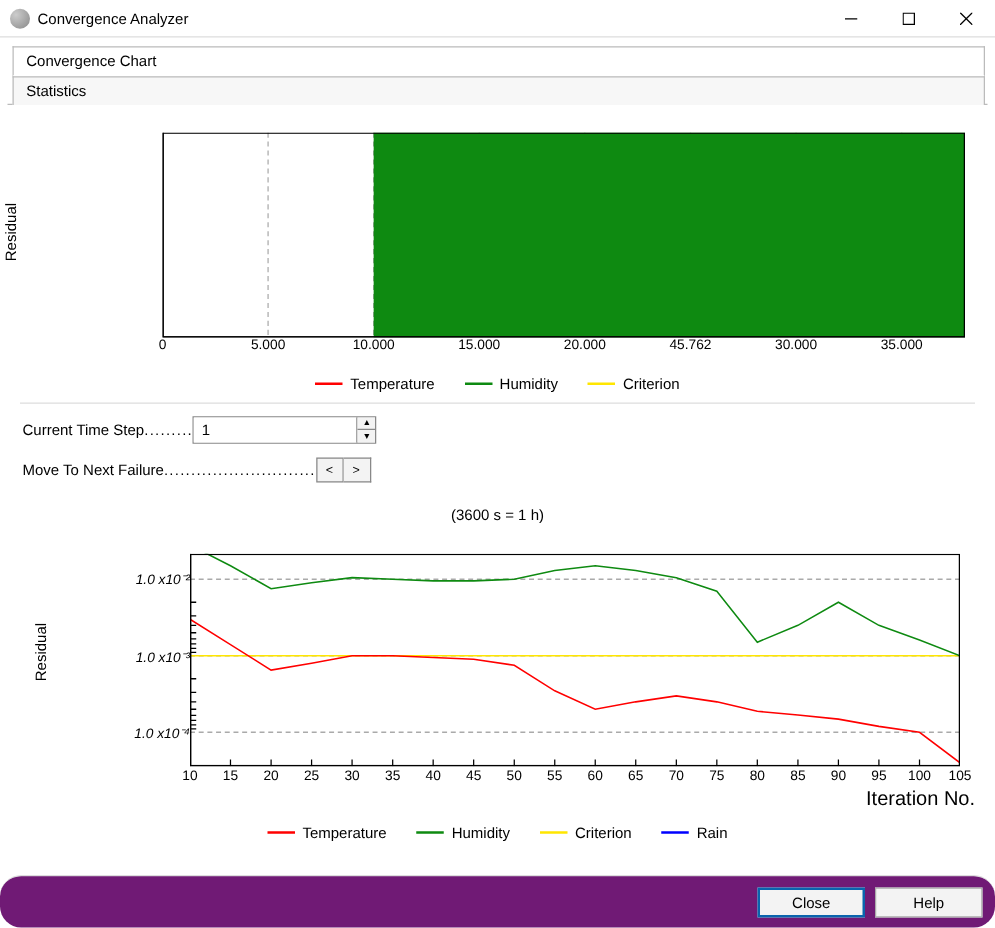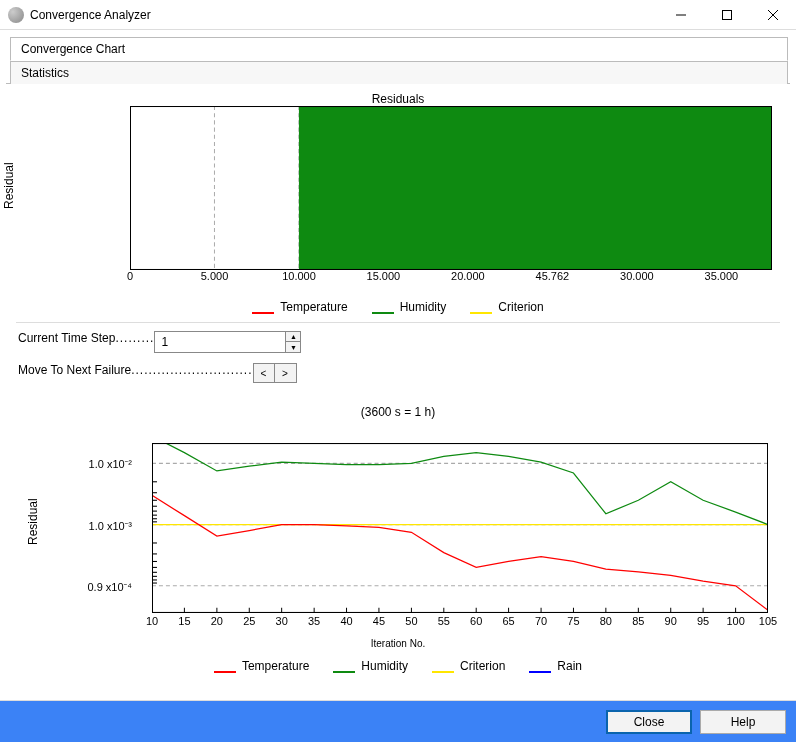--- a/index.html
+++ b/index.html
@@ -15,44 +15,44 @@
   .tab.active { background:#fff; border-bottom:1px solid #fff; }
   .panel { padding: 6px; }
   .chart-top { position: relative; height: 224px; margin: 0 4px 8px 4px; }
   .chart-title { text-align:center; font-size:12px; padding-top:2px; }
   .ylabel { position:absolute; left:0; top:50%; transform: rotate(-90deg) translate(0,-50%); transform-origin:left center; font-size:12px; }
   .plotwrap { position:absolute; left:114px; top:16px; right:8px; bottom:44px; }
   .plot { width:100%; height:100%; }
   .xaxis { position:absolute; left:114px; right:8px; bottom:28px; height:16px; }
   .xaxis span { position:absolute; transform:translateX(-50%); font-size:11px; }
   .legendrow { display:flex; justify-content:center; gap:24px; font-size:12px; padding-top:2px; }
-  .legitem { display:flex; align-items:flex-end; gap:6px; }
+  .legitem { display:flex; align-items:center; gap:6px; }
   .swatch { width:22px; height:2px; }
   .separator { border-bottom:1px solid #ddd; margin:4px 4px 8px 4px; }
   .controls { padding:0 6px 8px 6px; }
-  .ctrlrow { display:flex; height:26px; margin-bottom:6px; }
+  .ctrlrow { display:flex; align-items:center; height:26px; margin-bottom:6px; }
   .ctrlrow label { font-size:12px; }
   .dots { letter-spacing:1px; }
   .spinner-wrap { display:flex; align-items:center; border:1px solid #888; height:22px; }
   .spinner-input { width:130px; height:100%; border:none; padding:0 6px; font-size:12px; outline:none; }
   .spin-btns { display:flex; flex-direction:column; border-left:1px solid #888; }
   .spin-btn { width:14px; height:10px; display:flex; align-items:center; justify-content:center; font-size:7px; line-height:1; cursor:pointer; border-right:0; background:#f3f3f3; border-bottom:1px solid #888;}
   .spin-btn:last-child{ border-bottom:none;}
   .navbtn { width:22px; height:20px; border:1px solid #888; background:#f3f3f3; display:inline-flex; align-items:center; justify-content:center; font-size:10px; cursor:pointer; }
   .chart-bot { position:relative; height:270px; margin:0 4px; }
   .chart-bot .titles { text-align:center; font-size:12px; padding-top:2px; }
   .chart-bot .plotwrap2 { position:absolute; left:136px; top:40px; right:12px; bottom:60px; }
   .chart-bot .yaxis2 { position:absolute; left:74px; top:40px; bottom:60px; width:62px; }
-  .chart-bot .yaxis2 span { position:absolute; right:20px; font-size:11px; transform:translateY(-50%); transform-origin:right center; white-space:nowrap;}
+  .chart-bot .yaxis2 span { position:absolute; right:0; font-size:11px; transform:translateY(-50%); transform-origin:right center; white-space:nowrap;font-style:italic;}
   .chart-bot .ylabel2 { position:absolute; left:24px; top:50%; transform:rotate(-90deg) translate(0,-50%); transform-origin:left center; font-size:12px; }
-  .chart-bot .xlabel2 { position:absolute; bottom:24px; left:0; right:0; text-align:center; font-size:10px; }
+  .chart-bot .xlabel2 { position:absolute; bottom:24px; left:0; right:0; text-align:right; font-size:16px; }
   .chart-bot .xaxis2 { position:absolute; left:136px; right:12px; bottom:42px; height:16px; }
   .chart-bot .xaxis2 span { position:absolute; transform:translateX(-50%); font-size:11px; }
   .legend2 { position:absolute; bottom:0; left:0; right:0; }
-  .footer { position:fixed; bottom:0; left:0; right:0; height:42px; border-top:1px solid #ddd; display:flex; justify-content:flex-end; align-items:center; padding-right:10px; gap:8px; background:#3b82f6;}
+  .footer { position:fixed; bottom:0; left:0; right:0; height:42px; border-top:1px solid #ddd; display:flex; justify-content:flex-end; align-items:center; padding-right:10px; gap:8px; background:#701a75;border-radius:17px;}
   .btn { width:86px; height:24px; border:1px solid #aaa; background:#f3f3f3; font-size:12px; cursor:pointer; }
   .btn.primary { border:2px solid #0a64ad; }
   svg line.grid { stroke:#aaa; stroke-dasharray:4 3; stroke-width:1; }
   svg .axis { stroke:#000; stroke-width:2; fill:none; }
   svg .border { stroke:#000; stroke-width:1; fill:none; }
   svg .dataline { stroke-width:1.2; fill:none; }
 </style>
 </head>
 <body>
 
@@ -81,21 +81,20 @@
 
 <div class="client">
   <div class="tabs">
     <div class="tab active">Convergence Chart</div>
     <div class="tab">Statistics</div>
   </div>
 
   <div class="panel">
 
     <div class="chart-top">
-      <div class="chart-title">Residuals</div>
       <div class="ylabel">Residual</div>
       <div class="plotwrap">
         <svg class="plot" viewBox="0 0 640 160" preserveAspectRatio="none">
           <rect x="0" y="0" width="640" height="160" fill="#fff"></rect>
 
           <line class="grid" x1="84.2" y1="0" x2="84.2" y2="160"></line>
           <line class="grid" x1="168.4" y1="0" x2="168.4" y2="160"></line>
           <line class="grid" x1="252.6" y1="0" x2="252.6" y2="160"></line>
           <line class="grid" x1="336.8" y1="0" x2="336.8" y2="160"></line>
           <line class="grid" x1="421.1" y1="0" x2="421.1" y2="160"></line>
@@ -157,21 +156,21 @@
     </div>
 
     <div class="chart-bot">
       <div class="titles">
         <div>(3600 s = 1 h)</div>
       </div>
       <div class="ylabel2">Residual</div>
       <div class="yaxis2">
         <span style="top:12%">1.0 x10⁻²</span>
         <span style="top:48%">1.0 x10⁻³</span>
-        <span style="top:84%">0.9 x10⁻⁴</span>
+        <span style="top:84%">1.0 x10⁻⁴</span>
       </div>
       <div class="plotwrap2">
         <svg class="plot" viewBox="0 0 620 160" preserveAspectRatio="none">
           <rect x="0" y="0" width="620" height="160" fill="#fff"></rect>
 
           <g stroke="#ddd" stroke-width="1">
           </g>
 
           <line class="grid" x1="0" x2="620" y1="19.2" y2="19.2"></line>
           <line class="grid" x1="0" x2="620" y1="76.8" y2="76.8"></line>

